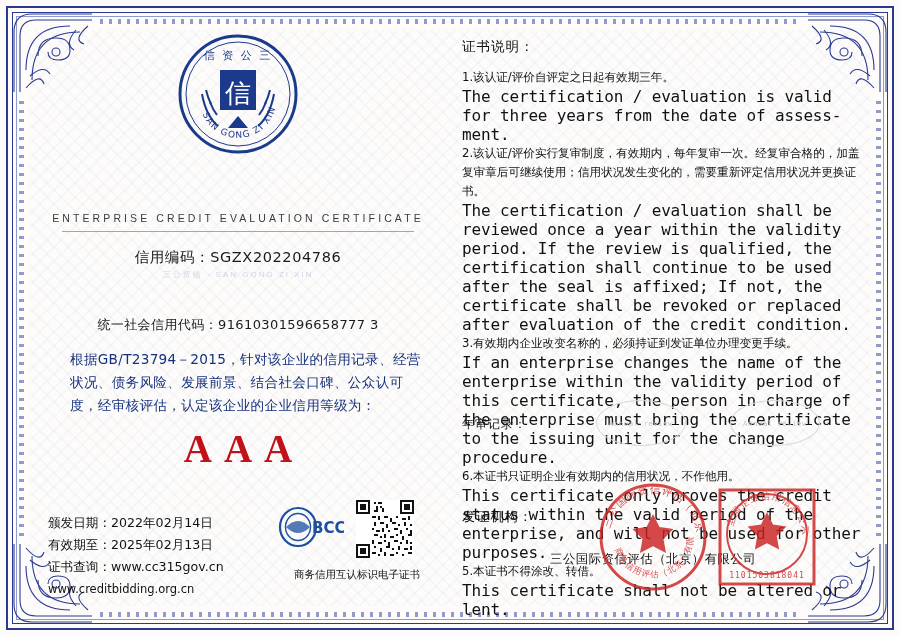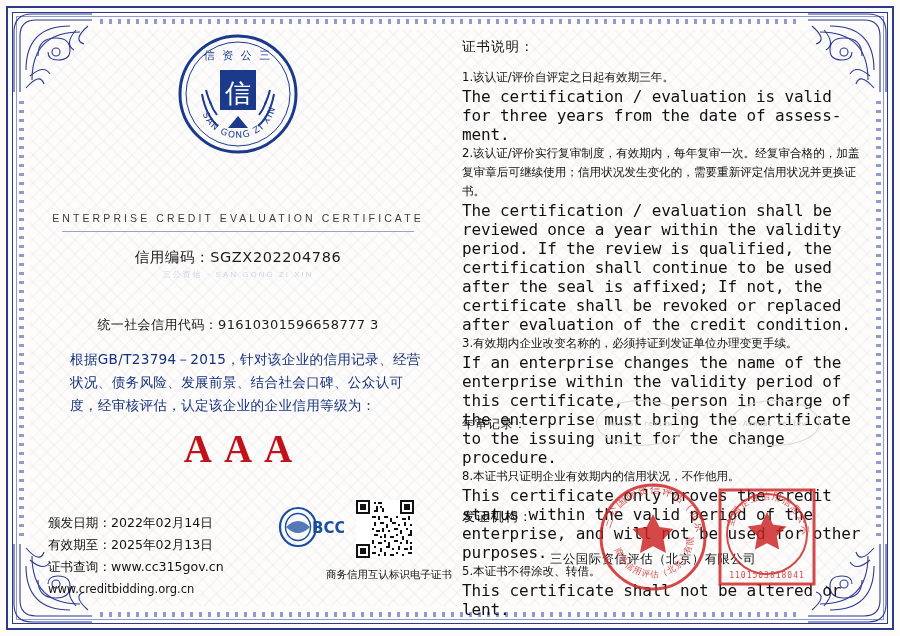--- a/index.html
+++ b/index.html
@@ -216,21 +216,21 @@
     height: 58px;
   }
   .qr-caption-wrap {
     position: absolute;
     left: 236px;
     bottom: 28px;
     width: 190px;
     font-size: 10.5px;
     color: #111;
     display: flex;
-    justify-content: flex-end;
+    justify-content: center;
     font-family: "DejaVu Sans", "Liberation Sans", sans-serif;
     margin-top: 40px;
   }
 
   
   .notes-title {
     position: absolute;
     top: 12px;
     left: 12px;
     font-family: Liberation Mono, monospace;
@@ -553,21 +553,21 @@
 after the seal is affixed; If not, the certificate shall be revoked or replaced
 after evaluation of the credit condition.</div>
         </div>
         <div>
           <div class="note-cn">3.有效期内企业改变名称的，必须持证到发证单位办理变更手续。</div>
           <div class="note-en" style="white-space:pre-line">If an enterprise changes the name of the enterprise within the validity period of
 this certificate, the person in charge of the enterprise must bring the certificate
 to the issuing unit for the change procedure.</div>
         </div>
         <div>
-          <div class="note-cn">8.本证书只证明企业有效期内的信用状况，不作他用。</div>
+          <div class="note-cn">6.本证书只证明企业有效期内的信用状况，不作他用。</div>
           <div class="note-en" style="white-space:pre-line">This certificate only proves the credit status within the valid period of the
 enterprise, and will not be used for other purposes.</div>
         </div>
         <div>
           <div class="note-cn">5.本证书不得涂改、转借。</div>
           <div class="note-en" style="white-space:pre-line">This certificate shall not be altered or lent.</div>
         </div>
       </div>
 
       <div class="annual-label">年审记录：</div>

